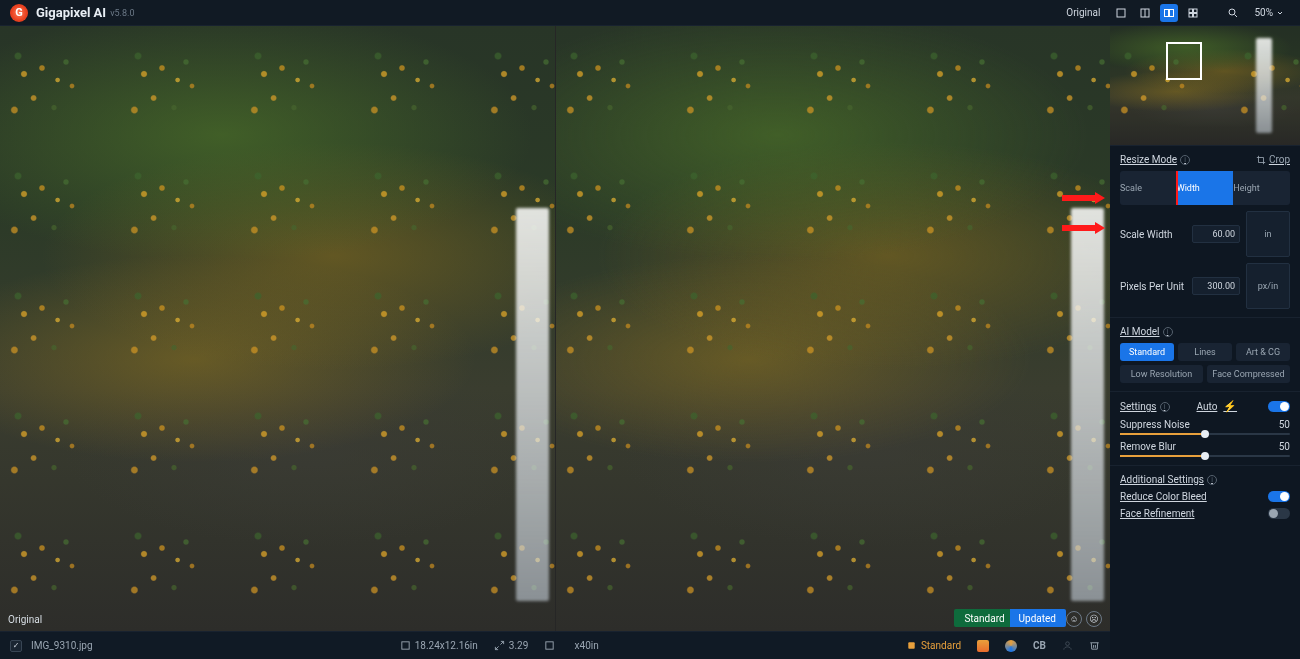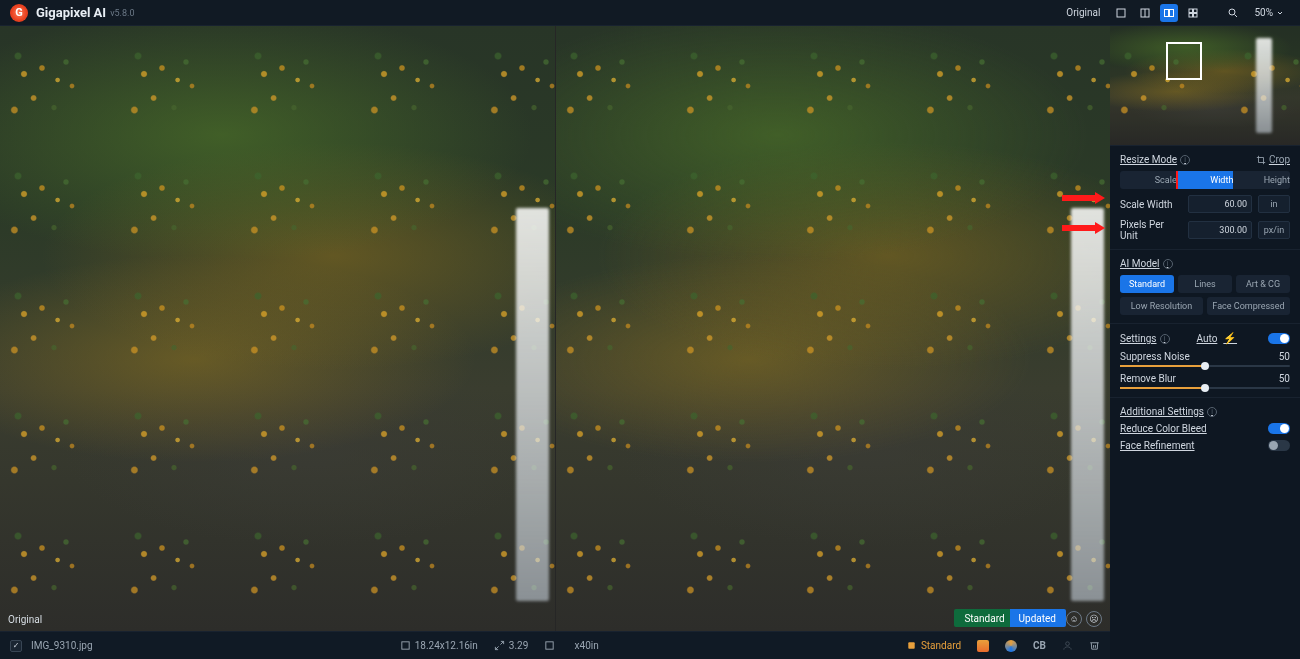--- a/index.html
+++ b/index.html
@@ -78,29 +78,29 @@
 .navi-box { position: absolute; top: 16px; left: 56px; width: 36px; height: 38px; border: 2px solid #fff; }
 .panel { padding: 8px 10px; border-bottom: 1px solid #18222f; }
 .panel.no-bd { border-bottom: none; }
 .row { display: flex; align-items: center; margin-bottom: 6px; text-decoration: underline; }
 .row:last-child { margin-bottom: 0; }
 .lbl { color: #cfd6df; font-size: 10px; display: flex; align-items: center; gap: 3px; }
 .info { width: 10px; height: 10px; border-radius: 50%; border: 1px solid #55616e; font-size: 7px; display: inline-flex; align-items: center; justify-content: center; color: #55616e; cursor: pointer; }
 .crop { margin-left: auto; display: flex; align-items: center; gap: 3px; cursor: pointer; color: #9aa6b2; }
 
 .seg { display: flex; border-radius: 3px; overflow: hidden; background: #192433; }
-.seg > div { flex: 1; text-align: right; padding: 4px 0; font-size: 9px; color: #9aa6b2; cursor: pointer; }
+.seg > div { flex: 1; text-align: left; padding: 12px 0; font-size: 9px; color: #9aa6b2; cursor: pointer; }
 .seg > div.active { background: #1a75e8; color: #fff; }
 .seg.outlined { position: relative; }
 .red-hl { position: absolute; border: 2px solid #ff1a1a; pointer-events: none; }
 
 .field-row { display: flex; align-items: center; margin-top: 6px; gap: 6px; }
 .field-row .lbl { flex: 1; }
-.num-in { width: 64px; background: #15202e; border: 1px solid #223041; color: #cfd6df; text-align: right; padding: 3px 4px; font-size: 9px; border-radius: 2px; }
-.unit { width: 32px; text-align: center; background: #15202e; border: 1px solid #223041; padding: 3px 0; font-size: 9px; border-radius: 2px; color: #9aa6b2; cursor: pointer; }
+.num-in { width: 48px; background: #15202e; border: 1px solid #223041; color: #cfd6df; text-align: right; padding: 3px 4px; font-size: 9px; border-radius: 2px; }
+.unit { width: 44px; text-align: center; background: #15202e; border: 1px solid #223041; padding: 17px 0; font-size: 9px; border-radius: 2px; color: #9aa6b2; cursor: pointer; }
 
 .arrow-annot { position: absolute; display: flex; align-items: center; pointer-events: none; }
 .arrow-annot::before { content: ""; width: 34px; height: 6px; background: #ff1a1a; }
 .arrow-annot::after { content: ""; border: 6px solid transparent; border-left: 10px solid #ff1a1a; margin-left: -1px; }
 
 .grid2 { display: grid; grid-template-columns: 1fr 1fr 1fr; gap: 4px; }
 .grid2 > div { background: #192433; text-align: center; padding: 4px 0; font-size: 9px; color: #9aa6b2; border-radius: 3px; cursor: pointer; }
 .grid2 > div.active { background: #1a75e8; color: #fff; }
 .grid2.row2 { grid-template-columns: 1fr 1fr; margin-top: 4px; }
 

